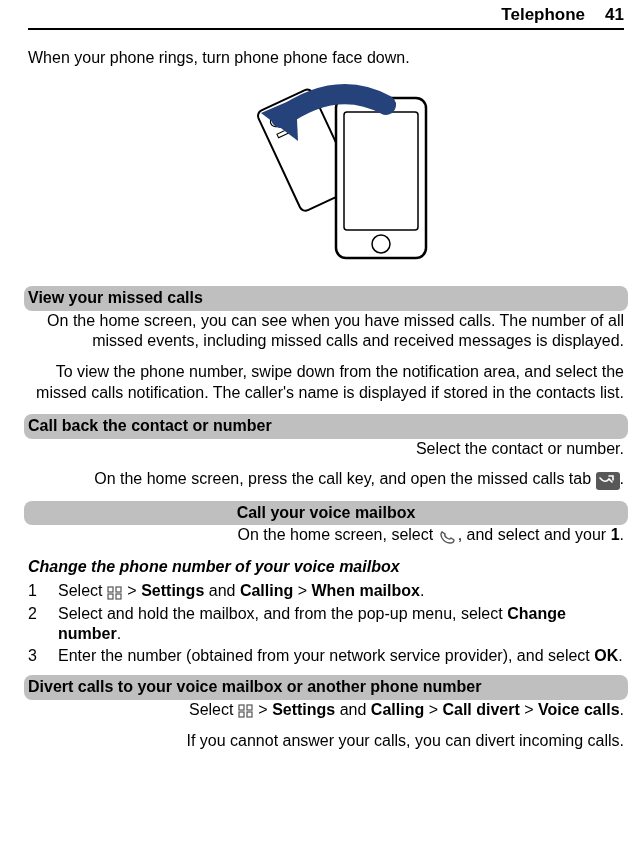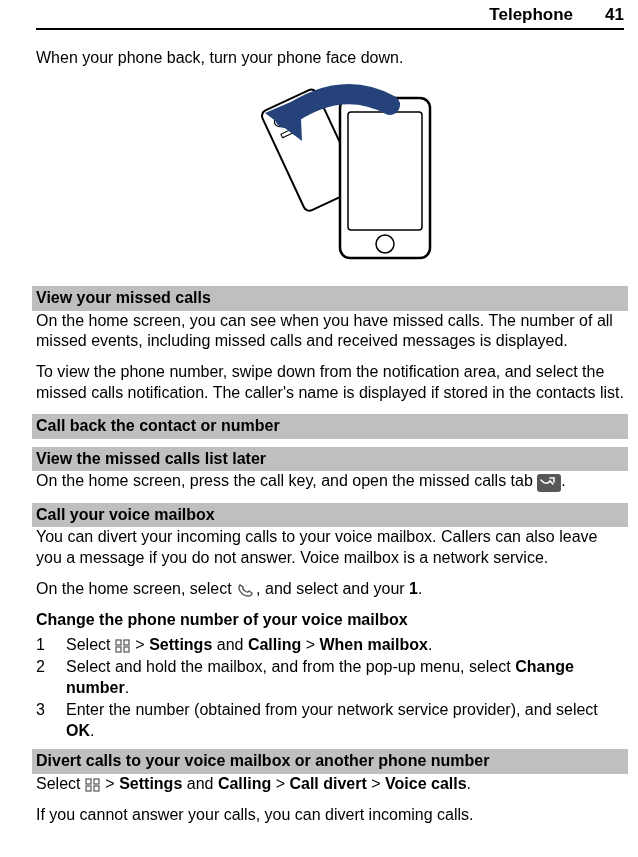--- a/index.html
+++ b/index.html
@@ -6,60 +6,64 @@
     margin: 0;
     padding: 0;
     font-family: Arial, Helvetica, sans-serif;
     font-size: 16px;
     line-height: 1.3;
     color: #000;
     background: #fff;
     width: 638px;
   }
   .page {
-    padding: 0 14px 20px 36px;
+    padding: 0 14px 20px 28px;
   }
   .header {
     display: flex;
     justify-content: flex-end;
     align-items: baseline;
     padding: 4px 0 2px 0;
     border-bottom: 2px solid #000;
     margin-bottom: 18px;
   }
   .header-title {
     font-weight: bold;
     font-size: 17px;
   }
   .header-page {
     font-weight: bold;
     font-size: 17px;
-    margin-left: 32px;
+    margin-left: 20px;
   }
   .para {
     margin: 0 0 14px 0;
   }
   .illus {
     text-align: center;
     margin: 6px 0 18px 0;
   }
   .section-head {
     background: #bfbfbf;
     font-weight: bold;
     padding: 2px 4px;
     margin: 8px -4px 0 -4px;
+    border-radius: 8px;
   }
   .section-head.spaced {
     margin-top: 10px;
+    text-align: center;
   }
   .sub {
     margin: 0 0 4px 0;
+    font-style: italic;
   }
   .sub-body {
     margin: 0 0 10px 0;
+    text-align: right;
   }
   .bold {
     font-weight: bold;
   }
   .ol {
     margin: 2px 0 8px 0;
   }
   .ol-row {
     display: flex;
     margin-bottom: 1px;
@@ -80,21 +84,21 @@
 </head>
 <body>
 
 <div class="page">
 
   <div class="header">
     <span class="header-title">Telephone</span>
     <span class="header-page">41</span>
   </div>
 
-  <p class="para">When your phone back, turn your phone face down.</p>
+  <p class="para">When your phone rings, turn phone phone face down.</p>
 
   <div class="illus">
     <svg width="280" height="185" viewBox="0 0 280 185">
 
       <g transform="translate(70,30) rotate(-25)">
         <rect x="0" y="0" width="60" height="110" rx="6" fill="#fff" stroke="#000" stroke-width="2"></rect>
         <circle cx="14" cy="16" r="5" fill="none" stroke="#000" stroke-width="1.2"></circle>
         <rect x="10" y="28" width="20" height="4" fill="none" stroke="#000" stroke-width="1"></rect>
       </g>
 
@@ -108,31 +112,30 @@
       <path d="M 200 22 Q 150 -5 95 35" fill="none" stroke="#25437a" stroke-width="20" stroke-linecap="round"></path>
       <polygon points="75,30 110,15 112,58" fill="#25437a"></polygon>
     </svg>
   </div>
 
   <div class="section-head">View your missed calls</div>
   <p class="sub-body">On the home screen, you can see when you have missed calls. The number of all missed events, including missed calls and received messages is displayed.</p>
   <p class="sub-body">To view the phone number, swipe down from the notification area, and select the missed calls notification. The caller's name is displayed if stored in the contacts list.</p>
 
   <div class="section-head">Call back the contact or number</div>
+  <p class="sub-body">Select the contact or number.</p>
 
-  <div class="section-head">View the missed calls list later</div>
   <p class="sub-body">
     <span>On the home screen, press the call key, and open the missed calls tab </span><span class="inline-icon"><svg width="24" height="18" viewBox="0 0 24 18">
           <rect x="0" y="0" width="24" height="18" rx="3" fill="#585858"></rect>
           <path d="M4 6 Q9 12 13 7 L16 10 M13 4 h4 v4" fill="none" stroke="#fff" stroke-width="1.6" stroke-linecap="round"></path>
         </svg></span><span>.</span>
   </p>
 
   <div class="section-head spaced">Call your voice mailbox</div>
-  <p class="sub-body">You can divert your incoming calls to your voice mailbox. Callers can also leave you a message if you do not answer. Voice mailbox is a network service.</p>
   <p class="sub-body">
     <span>On the home screen, select </span><span class="inline-icon"><svg width="20" height="16" viewBox="0 0 20 16">
           <path d="M4 3 Q2 5 4 9 Q7 14 12 14 Q16 14 16 11 L13 9 Q12 11 9 9 Q6 7 7 5 Z" fill="none" stroke="#555" stroke-width="1.4"></path>
         </svg></span><span>, and select and your </span><span class="bold">1</span><span>.</span>
   </p>
 
   <p class="sub bold">Change the phone number of your voice mailbox</p>
   <div class="ol">
     <div class="ol-row">
       <div class="ol-num">1</div>

